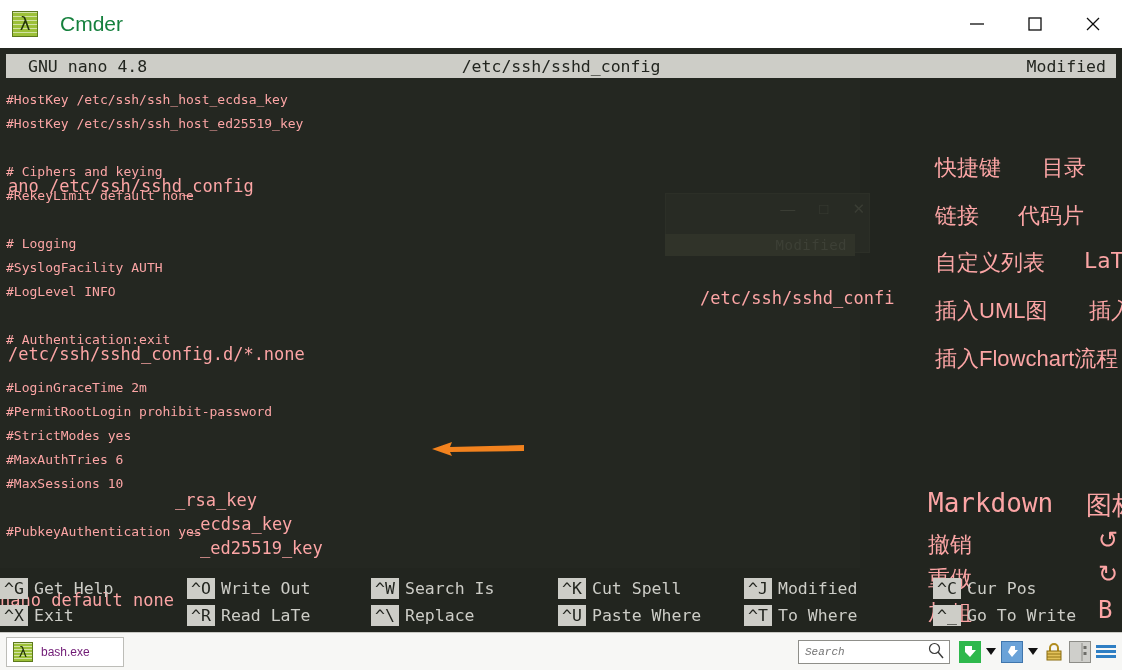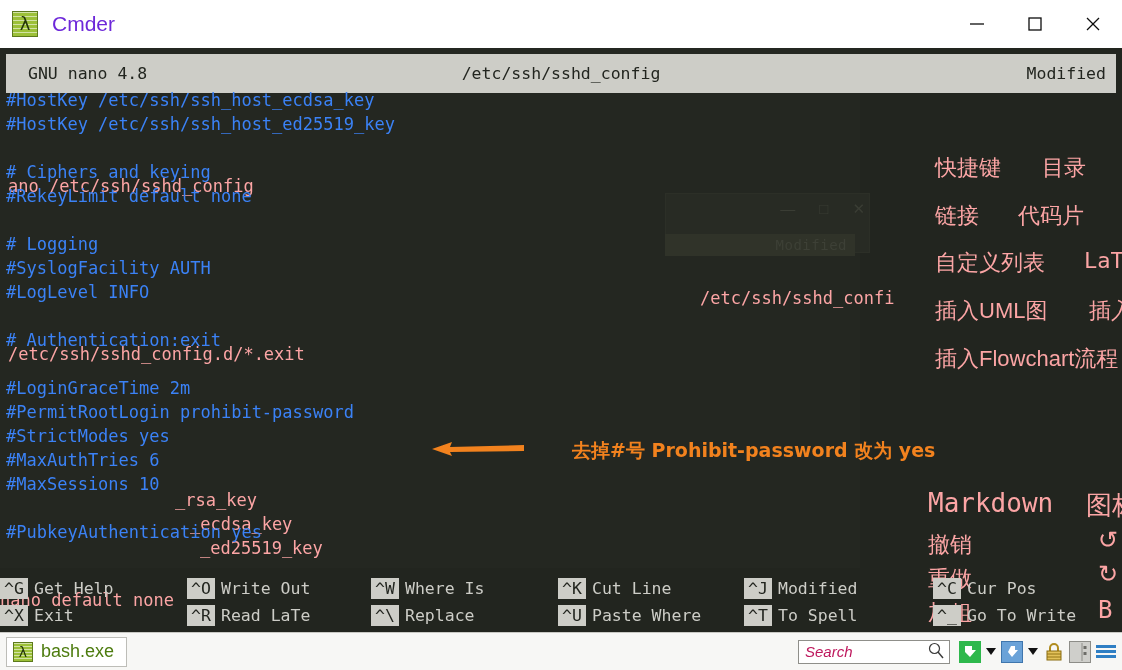--- a/index.html
+++ b/index.html
@@ -39,23 +39,23 @@
       to bottom,
       rgba(255,255,255,0.55) 0px, rgba(255,255,255,0.55) 1px,
       transparent 1px, transparent 4px);
   }
   .app-icon .lam {
     position: relative; z-index: 2;
     color: #23350a; font-size: 18px; line-height: 1;
     font-family: "DejaVu Sans", sans-serif;
   }
   .titlebar .title {
-    margin-left: 14px;
+    margin-left: 22px;
     font-size: 21px;
-    color: #6d28d9;
+    color: #15803d;
     font-family: "Liberation Sans", sans-serif;
   }
   .wincontrols {
     margin-left: auto; display: flex; height: 48px;
   }
   .wincontrols .wb {
     width: 58px; height: 48px;
     display: flex; align-items: center; justify-content: center;
     color: #0d0d0d;
   }
@@ -111,21 +111,21 @@
   .ghost-col {
     position: absolute;
     left: 0px; top: 0px;
     width: 860px; height: 520px;
     background: rgba(255,255,255,0.012);
   }
 
   
   .nano-header {
     position: absolute; left: 6px; top: 6px;
-    width: 1110px; height: 39px;
+    width: 1110px; height: 24px;
     background: #cdcdc7;
     color: #22251f;
     font-family: "DejaVu Sans Mono", monospace;
     font-size: 16.5px;
     display: flex; align-items: center;
     letter-spacing: 0px;
   }
   .nano-header .nh-ver { margin-left: 22px; }
   .nano-header .nh-file {
     position: absolute; left: 0; right: 0;
@@ -133,23 +133,23 @@
   }
   .nano-header .nh-state {
     margin-left: auto; margin-right: 10px; position: relative; z-index: 2;
   }
 
   
   .editor {
     position: absolute; left: 6px; top: 40px;
     width: 1110px;
     font-family: "DejaVu Sans Mono", monospace;
-    font-size: 17px;
+    font-size: 13px;
     line-height: 24px;
-    color: #3b82f6;
+    color: #fca5a5;
     white-space: pre;
   }
   .editor .ln { height: 24px; }
 
   
   .nano-footer {
     position: absolute; left: 0px; bottom: 4px;
     width: 1122px;
     font-family: "DejaVu Sans Mono", monospace;
     font-size: 16.5px;
@@ -214,37 +214,37 @@
     background: repeating-linear-gradient(
       to bottom,
       rgba(255,255,255,0.55) 0px, rgba(255,255,255,0.55) 1px,
       transparent 1px, transparent 3px);
   }
   .tab .ticon .lam {
     position: relative; z-index: 2;
     color: #23350a; font-size: 14px; line-height: 1;
     font-family: "DejaVu Sans", sans-serif;
   }
-  .tab .tlabel { font-size: 18px; color: #4d7c0f; }
+  .tab .tlabel { font-size: 12px; color: #701a75; }
 
   .sb-right {
     margin-left: auto; display: flex; align-items: center;
     padding-right: 4px; gap: 2px;
   }
   .searchbox {
     width: 152px; height: 24px;
     background: #ffffff;
     border: 1px solid #8f8f8a;
     display: flex; align-items: center;
     padding: 0 4px 0 6px;
     margin-right: 6px;
   }
   .searchbox .sph {
-    font-style: italic; font-size: 15px; color: #be185d;
-    font-family: Liberation Sans, sans-serif;
+    font-style: italic; font-size: 11px; color: #737373;
+    font-family: Liberation Mono, monospace;
   }
   .searchbox .mag { margin-left: auto; }
 
   .sb-icon {
     width: 24px; height: 24px;
     display: flex; align-items: center; justify-content: center;
     position: relative;
   }
   .caret { width: 14px; height: 24px; display:flex; align-items:center; justify-content:center; }
 
@@ -318,21 +318,21 @@
           <div class="wm" style="left: 935px; top: 296px; font-size: 22px;">插入Flowchart流程</div>
           <div class="wm" style="left: 928px; top: 440px; font-size: 26px; font-family: &quot;DejaVu Sans Mono&quot;, monospace;">Markdown</div>
           <div class="wm" style="left: 1086px; top: 440px; font-size: 26px;">图标</div>
           <div class="wm" style="left: 928px; top: 482px; font-size: 22px;">撤销</div>
           <div class="wm" style="left: 1098px; top: 478px; font-size: 24px;">↺</div>
           <div class="wm" style="left: 928px; top: 516px; font-size: 22px;">重做</div>
           <div class="wm" style="left: 1098px; top: 512px; font-size: 24px;">↻</div>
           <div class="wm" style="left: 928px; top: 550px; font-size: 22px;">加粗</div>
           <div class="wm" style="left: 1098px; top: 548px; font-size: 24px; font-family: &quot;DejaVu Sans Mono&quot;, monospace;">B</div>
           <div class="wm" style="left: 8px; top: 128px; font-size: 17px; font-family: &quot;DejaVu Sans Mono&quot;, monospace;">ano /etc/ssh/sshd_config</div>
-          <div class="wm" style="left: 8px; top: 296px; font-size: 17px; font-family: &quot;DejaVu Sans Mono&quot;, monospace;">/etc/ssh/sshd_config.d/*.exit</div>
+          <div class="wm" style="left: 8px; top: 296px; font-size: 17px; font-family: &quot;DejaVu Sans Mono&quot;, monospace;">/etc/ssh/sshd_config.d/*.none</div>
           <div class="wm" style="left: 700px; top: 240px; font-size: 17px; font-family: &quot;DejaVu Sans Mono&quot;, monospace;">/etc/ssh/sshd_confi</div>
           <div class="wm" style="left: 175px; top: 442px; font-size: 17px; font-family: &quot;DejaVu Sans Mono&quot;, monospace;">_rsa_key</div>
           <div class="wm" style="left: 190px; top: 466px; font-size: 17px; font-family: &quot;DejaVu Sans Mono&quot;, monospace;">_ecdsa_key</div>
           <div class="wm" style="left: 200px; top: 490px; font-size: 17px; font-family: &quot;DejaVu Sans Mono&quot;, monospace;">_ed25519_key</div>
           <div class="wm" style="left: 0px; top: 542px; font-size: 17px; font-family: &quot;DejaVu Sans Mono&quot;, monospace;">nano default none</div>
         </div>
     </div>
 
     <div class="nano-header">
       <span class="nh-ver">GNU nano 4.8</span>
@@ -341,39 +341,38 @@
     </div>
 
     <div class="editor" id="editor-lines"><div class="ln">#HostKey /etc/ssh/ssh_host_ecdsa_key</div><div class="ln">#HostKey /etc/ssh/ssh_host_ed25519_key</div><div class="ln"></div><div class="ln"># Ciphers and keying</div><div class="ln">#RekeyLimit default none</div><div class="ln"></div><div class="ln"># Logging</div><div class="ln">#SyslogFacility AUTH</div><div class="ln">#LogLevel INFO</div><div class="ln"></div><div class="ln"># Authentication:exit</div><div class="ln"></div><div class="ln">#LoginGraceTime 2m</div><div class="ln">#PermitRootLogin prohibit-password</div><div class="ln">#StrictModes yes</div><div class="ln">#MaxAuthTries 6</div><div class="ln">#MaxSessions 10</div><div class="ln"></div><div class="ln">#PubkeyAuthentication yes</div></div>
 
     <div class="anno-arrow">
       <svg width="92" height="18" viewBox="0 0 92 18">
         <polygon points="0,9 20,2 18,7 92,5 92,11 18,12 20,16" fill="#f2821e"></polygon>
       </svg>
     </div>
 
-    <div class="anno-text">去掉#号 Prohibit-password 改为 yes</div>
 
     <div class="nano-footer">
       <div class="fgrid" id="shortcut-grid">
           <div class="fcell">
             <span class="fkey">^G</span>
             <span>Get Help</span>
           </div>
           <div class="fcell">
             <span class="fkey">^O</span>
             <span>Write Out</span>
           </div>
           <div class="fcell">
             <span class="fkey">^W</span>
-            <span>Where Is</span>
+            <span>Search Is</span>
           </div>
           <div class="fcell">
             <span class="fkey">^K</span>
-            <span>Cut Line</span>
+            <span>Cut Spell</span>
           </div>
           <div class="fcell">
             <span class="fkey">^J</span>
             <span>Modified</span>
           </div>
           <div class="fcell">
             <span class="fkey">^C</span>
             <span>Cur Pos</span>
           </div>
           <div class="fcell">
@@ -387,21 +386,21 @@
           <div class="fcell">
             <span class="fkey">^\</span>
             <span>Replace</span>
           </div>
           <div class="fcell">
             <span class="fkey">^U</span>
             <span>Paste Where</span>
           </div>
           <div class="fcell">
             <span class="fkey">^T</span>
-            <span>To Spell</span>
+            <span>To Where</span>
           </div>
           <div class="fcell">
             <span class="fkey">^_</span>
             <span>Go To Write</span>
           </div>
         </div>
     </div>
   </div>
 
   <div class="statusbar">

